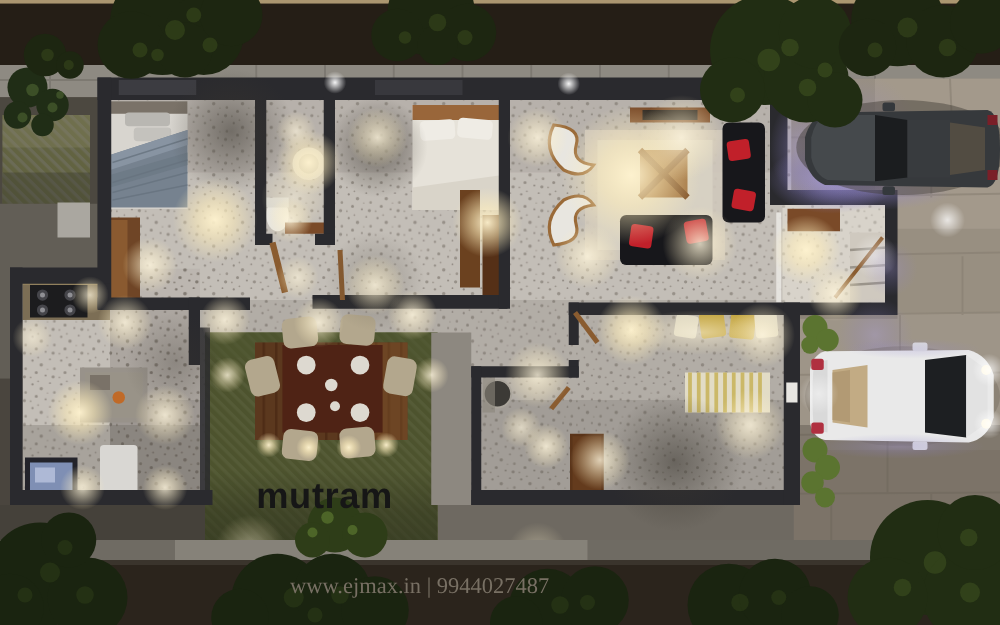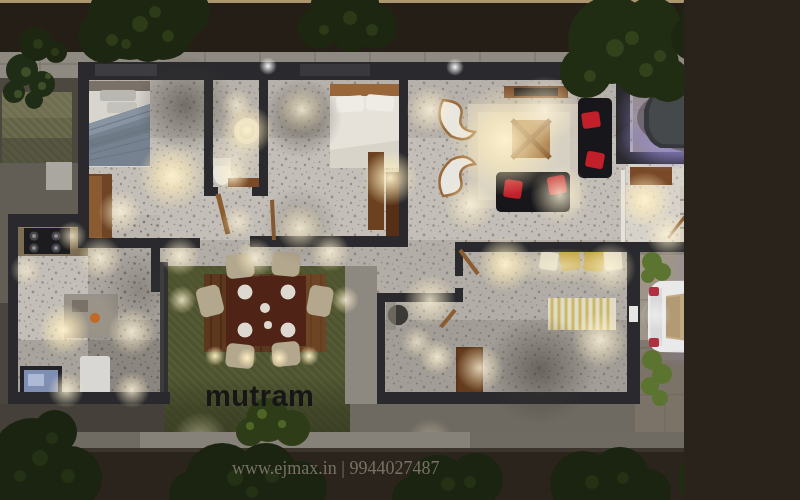--- a/index.html
+++ b/index.html
@@ -1,16 +1,16 @@
 <!DOCTYPE html>
 <html><head>
 <meta charset="utf-8">
 <style>
   html,body{margin:0;padding:0;background:#2a231c;}
-  #stage{position:relative;width:684px;height:500px;overflow:hidden;font-family:"Liberation Sans",sans-serif;}
+  #stage{position:relative;width:800px;height:500px;overflow:hidden;font-family:"Liberation Sans",sans-serif;}
 </style>
 </head>
 <body>
 <div id="stage">
 <svg width="800" height="500" viewBox="0 0 800 500" xmlns="http://www.w3.org/2000/svg">
 <defs>
   <radialGradient id="warm" cx="50%" cy="50%" r="50%">
     <stop offset="0%" stop-color="#fff3cf" stop-opacity="0.95"></stop>
     <stop offset="45%" stop-color="#ffeebc" stop-opacity="0.55"></stop>
     <stop offset="100%" stop-color="#ffeebc" stop-opacity="0"></stop>

